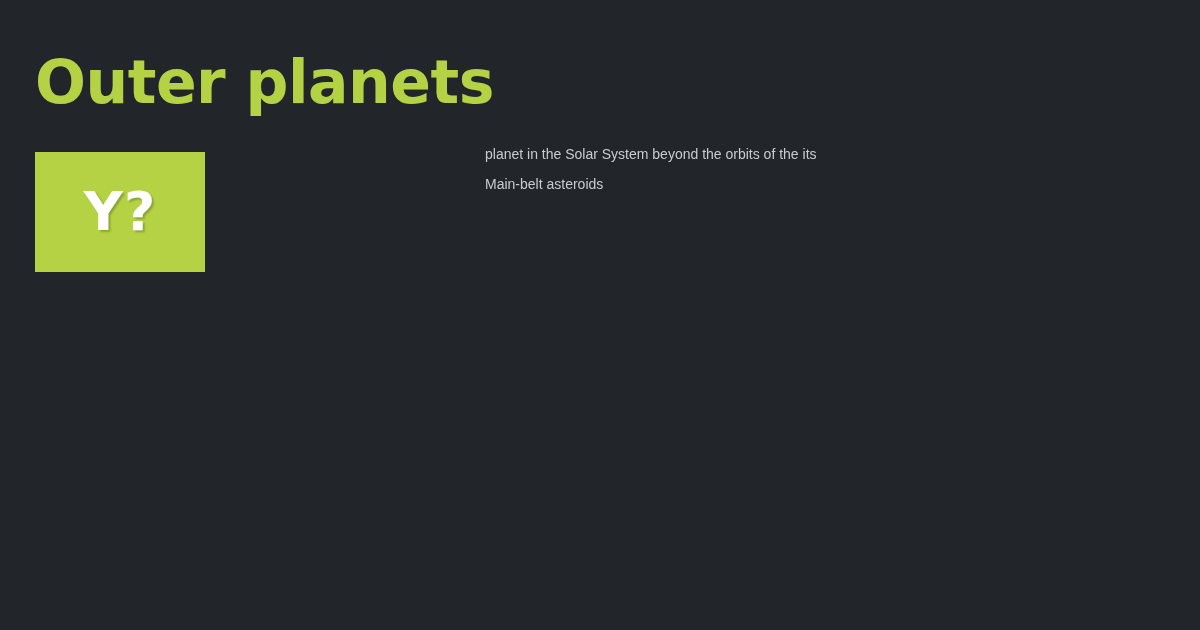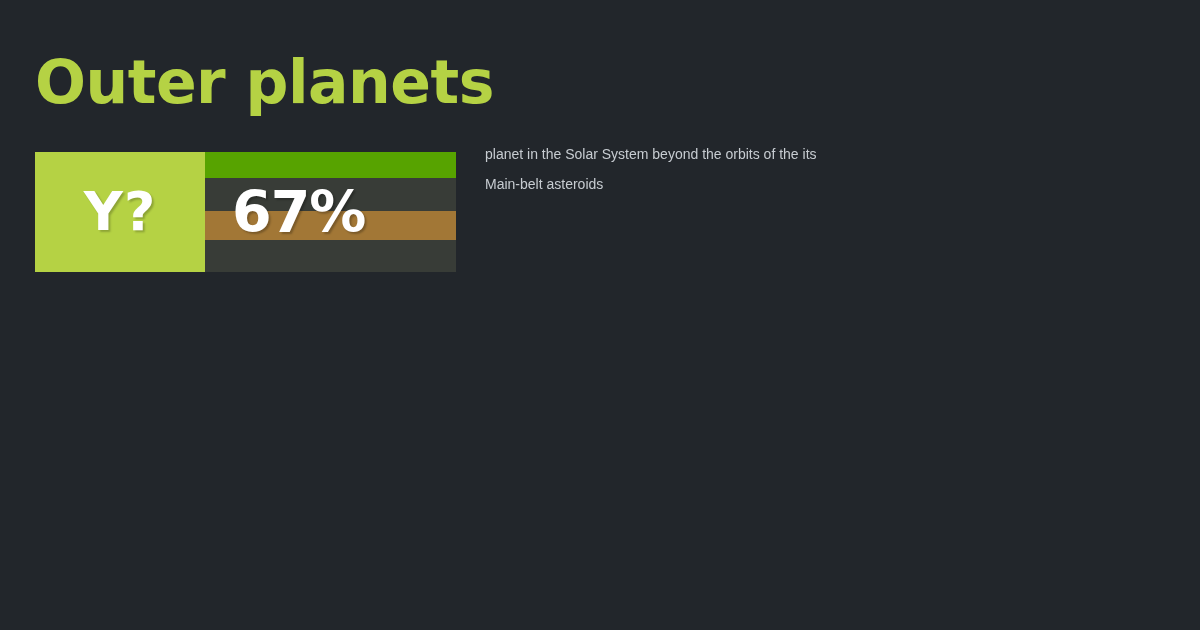--- a/index.html
+++ b/index.html
@@ -120,23 +120,18 @@
 <div class="page">
 
   <div class="title">Outer planets</div>
 
   <div class="badge">
 
     <div class="badge-left">
       <span class="badge-left-label">Y?</span>
     </div>
 
-    <div class="badge-right">
-      <div class="band band-top" style="background:#57a300;"></div>
-      <div class="band band-middle" style="background:#a27736;"></div>
-      <span class="badge-right-label">67%</span>
-    </div>
 
   </div>
 
   <div class="description">planet in the Solar System beyond the orbits of the its Main-belt asteroids</div>
 
 </div>
 
 </body></html>

